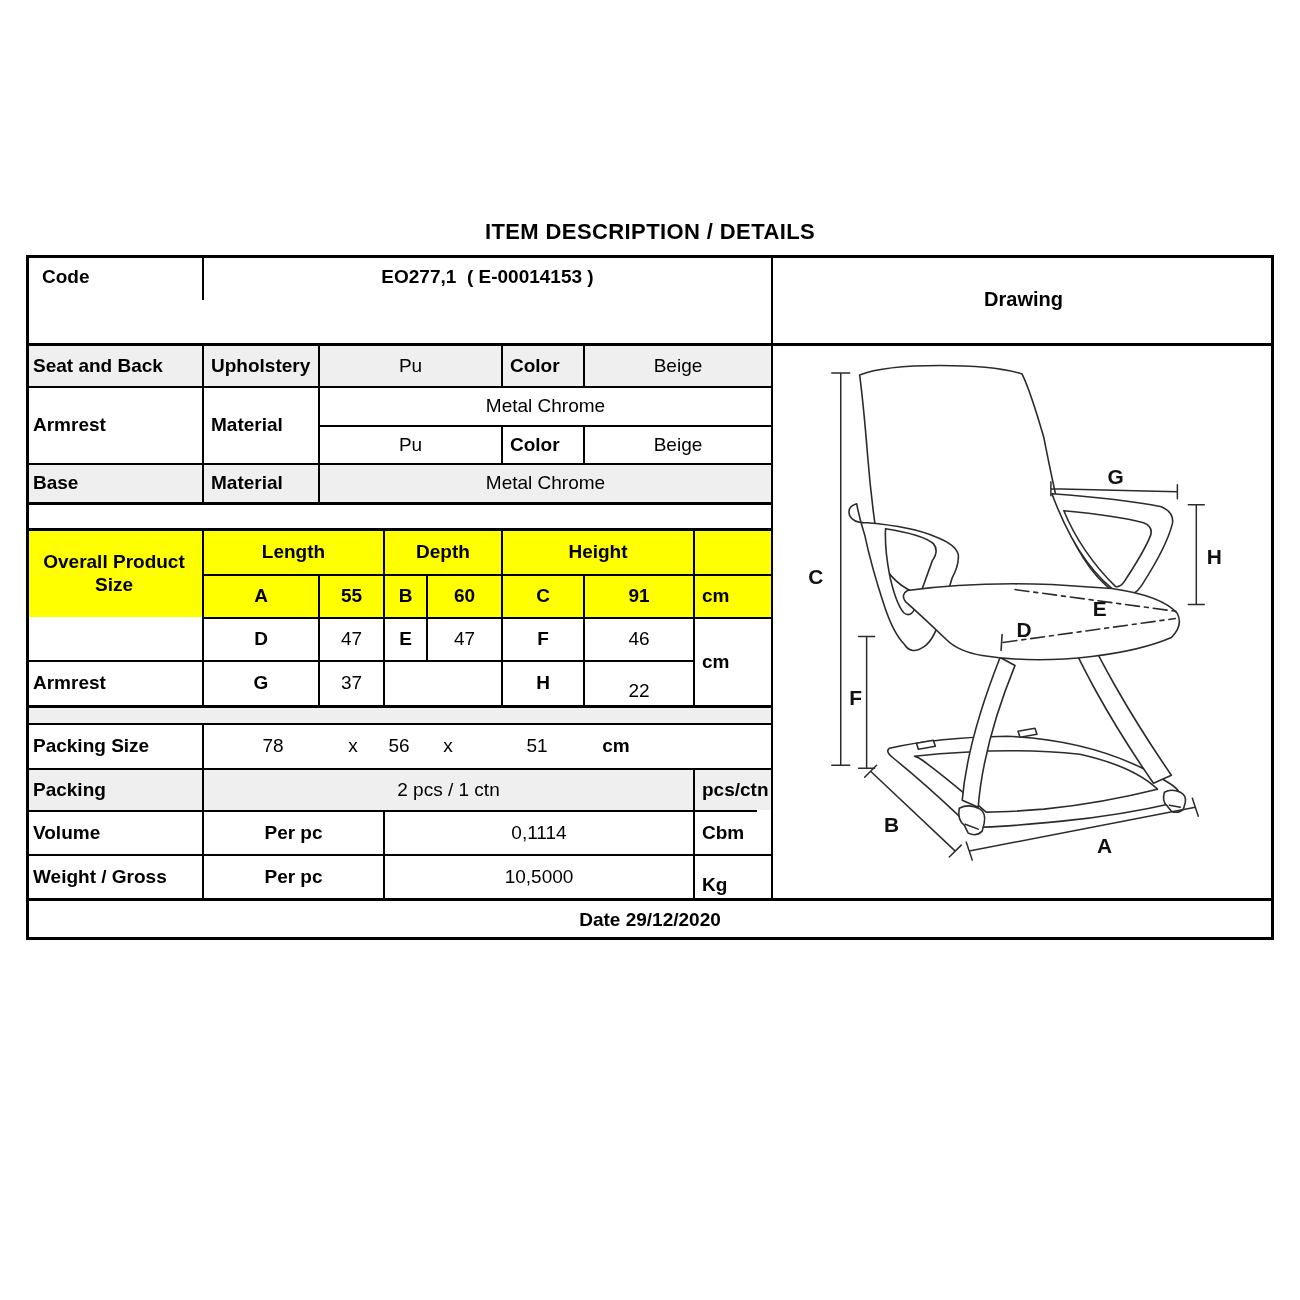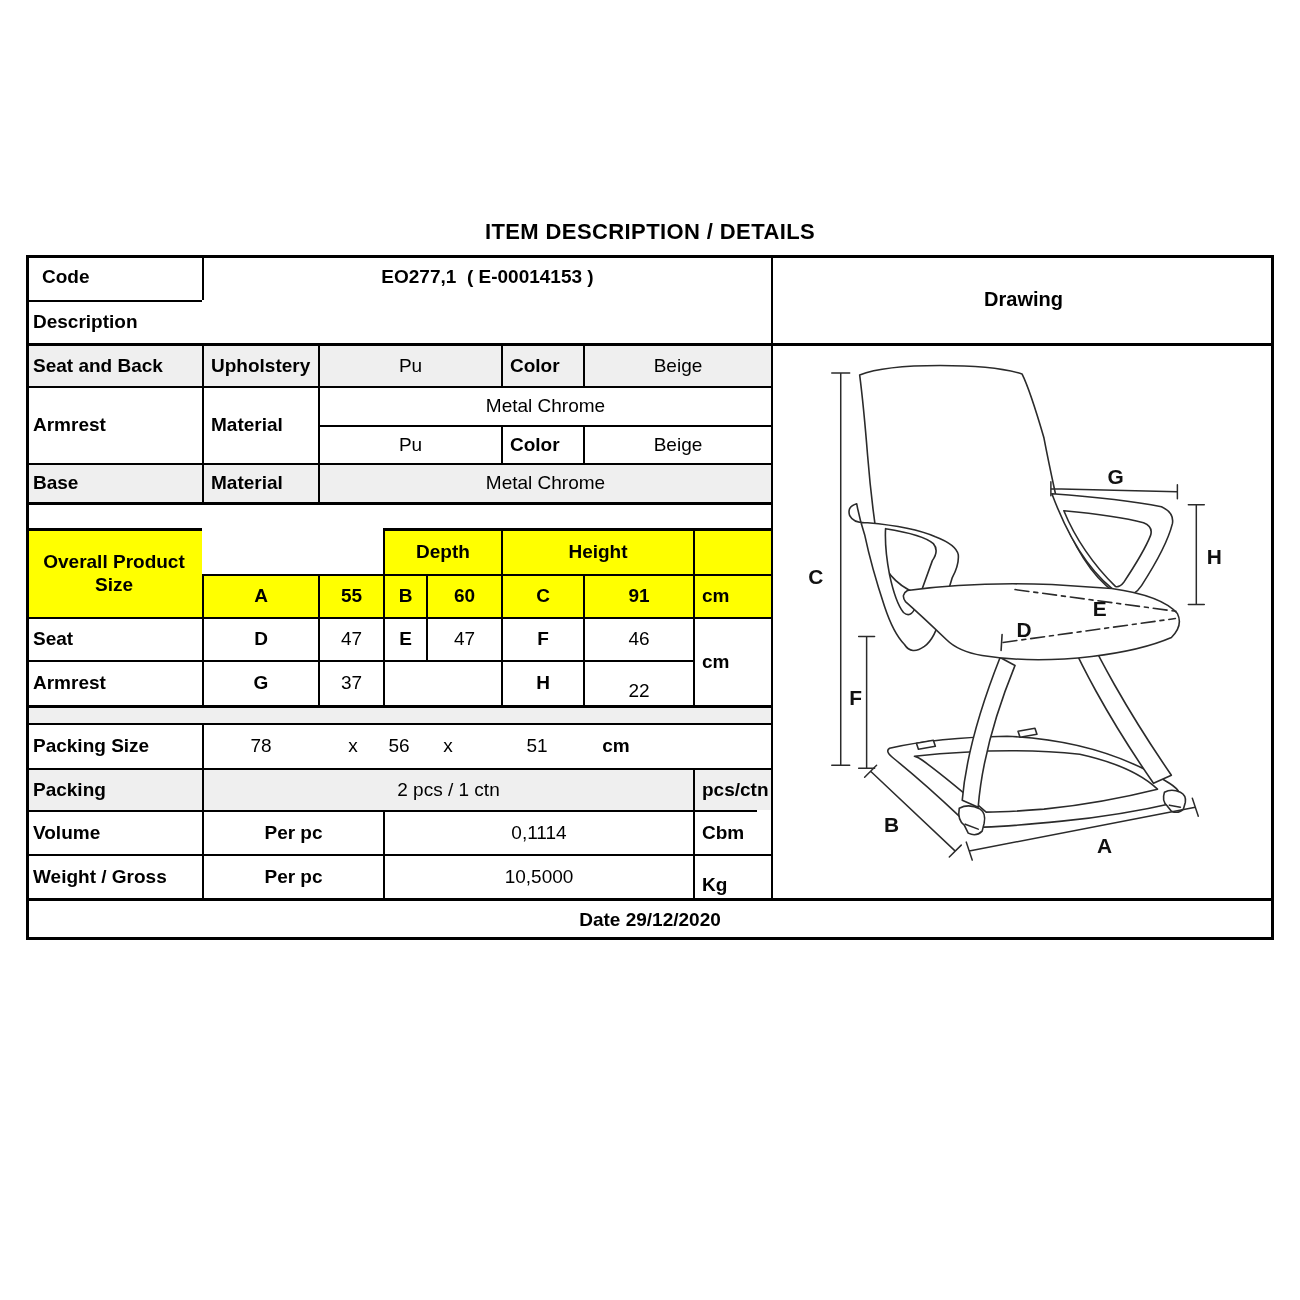--- a/index.html
+++ b/index.html
@@ -24,21 +24,20 @@
 </head>
 <body>
 
 <div class="doc-title">ITEM DESCRIPTION / DETAILS</div>
 
 <div class="table">
 
   <div class="cell bold bl0 bt0" style="left:0;top:0;width:176px;height:45px">Code</div>
   <div class="cell bold center bt0 pre" style="left:176px;top:0;width:569px;height:45px">EO277,1  ( E-00014153 )</div>
 
-  <div class="cell bold bl0" style="left:0;top:45px;width:176px;height:43px">Description</div>
 
   <div class="cell bold gray bl0 bt3" style="left:0;top:88px;width:176px;height:43px">Seat and Back</div>
   <div class="cell bold gray bt3" style="left:176px;top:88px;width:116px;height:43px">Upholstery</div>
   <div class="cell center gray bt3" style="left:292px;top:88px;width:183px;height:43px">Pu</div>
   <div class="cell bold gray bt3" style="left:475px;top:88px;width:82px;height:43px">Color</div>
   <div class="cell center gray bt3" style="left:557px;top:88px;width:188px;height:43px">Beige</div>
 
   <div class="cell bold bl0" style="left:0;top:131px;width:176px;height:77px">Armrest</div>
   <div class="cell bold" style="left:176px;top:131px;width:116px;height:77px">Material</div>
   <div class="cell center" style="left:292px;top:131px;width:453px;height:39px">Metal Chrome</div>
@@ -46,52 +45,52 @@
   <div class="cell bold" style="left:475px;top:170px;width:82px;height:38px">Color</div>
   <div class="cell center" style="left:557px;top:170px;width:188px;height:38px">Beige</div>
 
   <div class="cell bold gray bl0" style="left:0;top:208px;width:176px;height:39px">Base</div>
   <div class="cell bold gray" style="left:176px;top:208px;width:116px;height:39px">Material</div>
   <div class="cell center gray" style="left:292px;top:208px;width:453px;height:39px">Metal Chrome</div>
 
   <div class="cell bl0 bt3" style="left:0;top:247px;width:745px;height:26px"></div>
 
   <div class="cell bold yellow center bl0 bt3" style="left:0;top:273px;width:176px;height:89px">Overall Product Size</div>
+  <div class="cell bold yellow center bt3" style="left:176px;top:273px;width:181px;height:46px">Length</div>
   <div class="cell bold yellow center bt3" style="left:357px;top:273px;width:118px;height:46px">Depth</div>
   <div class="cell bold yellow center bt3" style="left:475px;top:273px;width:192px;height:46px">Height</div>
   <div class="cell yellow bt3" style="left:667px;top:273px;width:78px;height:46px"></div>
   <div class="cell bold yellow center" style="left:176px;top:319px;width:116px;height:43px">A</div>
   <div class="cell bold yellow center" style="left:292px;top:319px;width:65px;height:43px">55</div>
   <div class="cell bold yellow center" style="left:357px;top:319px;width:43px;height:43px">B</div>
   <div class="cell bold yellow center" style="left:400px;top:319px;width:75px;height:43px">60</div>
   <div class="cell bold yellow center" style="left:475px;top:319px;width:82px;height:43px">C</div>
   <div class="cell bold yellow center" style="left:557px;top:319px;width:110px;height:43px">91</div>
   <div class="cell bold yellow" style="left:667px;top:319px;width:78px;height:43px">cm</div>
 
-  <div class="cell bold bl0" style="left:0;top:362px;width:176px;height:43px">Seat</div>
   <div class="cell bold center" style="left:176px;top:362px;width:116px;height:43px">D</div>
   <div class="cell center" style="left:292px;top:362px;width:65px;height:43px">47</div>
   <div class="cell bold center" style="left:357px;top:362px;width:43px;height:43px">E</div>
   <div class="cell center" style="left:400px;top:362px;width:75px;height:43px">47</div>
   <div class="cell bold center" style="left:475px;top:362px;width:82px;height:43px">F</div>
   <div class="cell center" style="left:557px;top:362px;width:110px;height:43px">46</div>
   <div class="cell bold" style="left:667px;top:362px;width:78px;height:88px">cm</div>
 
   <div class="cell bold bl0" style="left:0;top:405px;width:176px;height:45px">Armrest</div>
   <div class="cell bold center" style="left:176px;top:405px;width:116px;height:45px">G</div>
   <div class="cell center" style="left:292px;top:405px;width:65px;height:45px">37</div>
   <div class="cell" style="left:357px;top:405px;width:118px;height:45px"></div>
   <div class="cell bold center" style="left:475px;top:405px;width:82px;height:45px">H</div>
   <div class="cell center" style="left:557px;top:405px;width:110px;height:60px">22</div>
 
   <div class="cell gray bl0 bt3" style="left:0;top:450px;width:745px;height:18px"></div>
 
   <div class="cell bold bl0" style="left:0;top:468px;width:176px;height:45px">Packing Size</div>
   <div class="cell" style="left:176px;top:468px;width:569px;height:45px">
-    <span class="ps" style="left:32px;width:50px">78</span>
+    <span class="ps" style="left:44px;width:50px">78</span>
     <span class="ps" style="left:129px;width:40px">x</span>
     <span class="ps" style="left:170px;width:50px">56</span>
     <span class="ps" style="left:224px;width:40px">x</span>
     <span class="ps" style="left:308px;width:50px">51</span>
     <span class="ps bold" style="left:382px;width:60px">cm</span>
   </div>
 
   <div class="cell bold gray bl0" style="left:0;top:513px;width:176px;height:42px">Packing</div>
   <div class="cell center gray" style="left:176px;top:513px;width:491px;height:42px">2 pcs / 1 ctn</div>
   <div class="cell bold gray" style="left:667px;top:513px;width:78px;height:42px">pcs/ctn</div>

